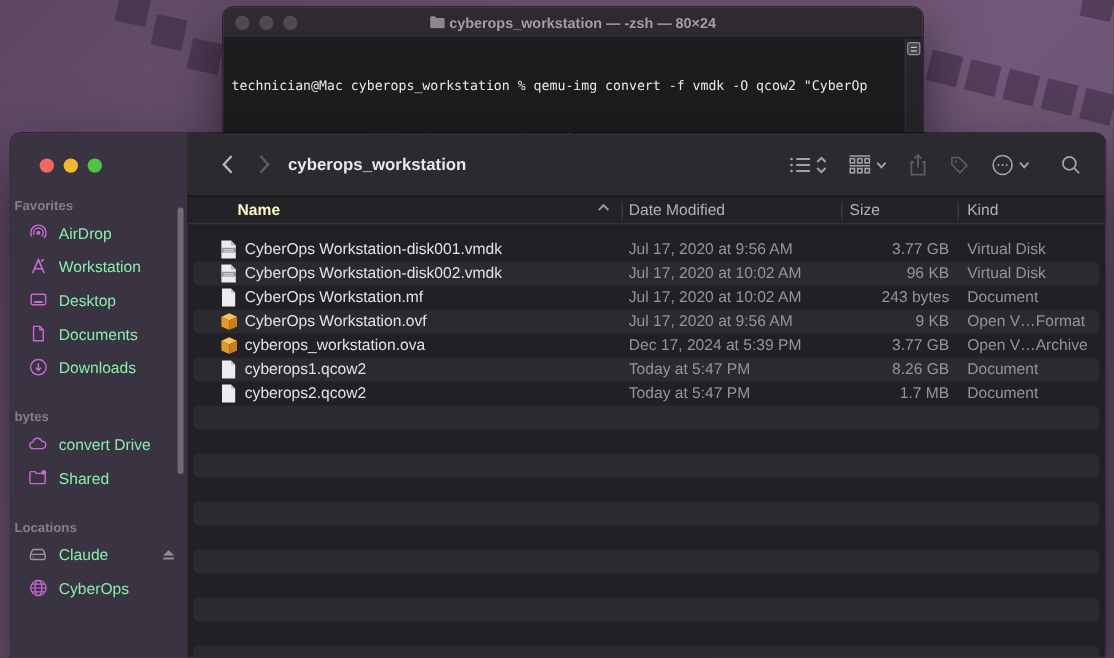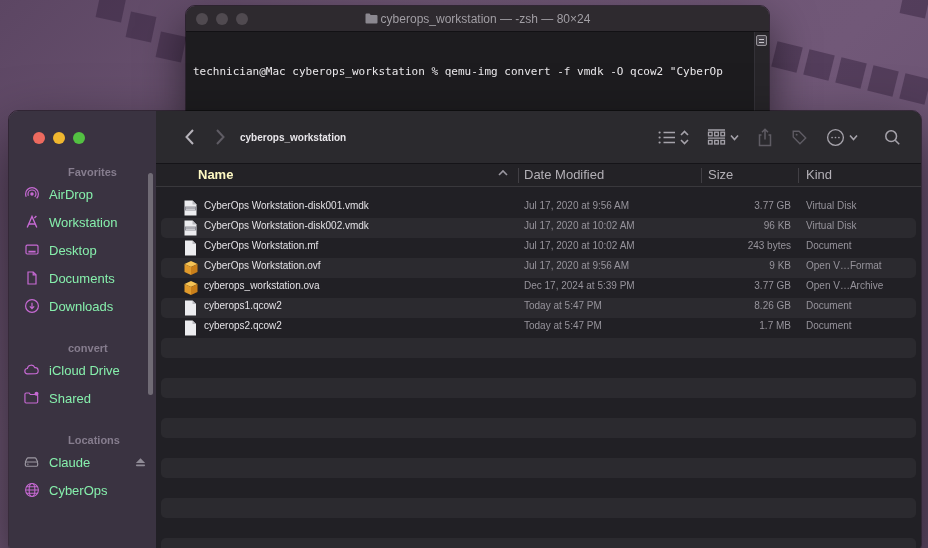--- a/index.html
+++ b/index.html
@@ -17,21 +17,21 @@
 
   
   .terminal { position:absolute; left:185px; top:5px; width:585px; height:112px;
     border-radius:10px 10px 0 0; overflow:hidden; box-shadow:0 18px 45px rgba(0,0,0,.55);
     border:1px solid rgba(0,0,0,.55); z-index:2; }
   .term-titlebar { height:26px; background:#2e2a2f; display:flex; align-items:center;
     position:relative; border-bottom:1px solid #121114; }
   .term-lights { display:flex; gap:8px; margin-left:10px; }
   .tlight { width:12px; height:12px; border-radius:50%; background:#504a50; }
   .term-title { position:absolute; left:0; right:0; text-align:center; font-size:12px;
-    font-weight:400; color:#a19ea4; display:flex; justify-content:center; align-items:center; gap:3px; }
+    font-weight:700; color:#a19ea4; display:flex; justify-content:center; align-items:center; gap:3px; }
   .term-title svg { flex:0 0 auto; }
   .term-body { position:relative; height:86px; background:#1d1c1f;
     font-family:"DejaVu Sans Mono", monospace; font-size:11px; line-height:14.5px;
     color:#ebe9ec; padding:4px 20px 0 7px; white-space:pre; }
   .term-line { min-height:14.5px; }
   .term-scroll { position:absolute; top:0; right:0; bottom:0; width:15px; background:#272529;
     border-left:1px solid #343238; }
   .term-pane-btn { position:absolute; top:3px; right:2px; width:11px; height:11px;
     border:1px solid #97949a; border-radius:2px; background:#46434a; }
   .term-pane-btn::before, .term-pane-btn::after { content:""; position:absolute; left:2px; right:2px;
@@ -42,53 +42,53 @@
   .finder { position:absolute; left:8px; top:110px; width:914px; height:445px;
     border-radius:10px; overflow:hidden; box-shadow:0 25px 60px rgba(0,0,0,.6);
     border:1px solid rgba(0,0,0,.5); z-index:5; display:flex; }
 
   
   .sidebar { width:147px; background:#3a3341; flex:0 0 auto; position:relative; }
   .fin-lights { display:flex; gap:8px; padding:21px 0 0 24px; }
   .fl { width:12px; height:12px; border-radius:50%; }
   .fl-red { background:#ed6a5f; } .fl-yellow { background:#f0b72f; } .fl-green { background:#53c142; }
   .sb-section { margin-top:18px; }
-  .sb-head { font-size:11px; font-weight:700; color:#867d8e; padding:4px 0 2px 15px;margin-left:44px; }
+  .sb-head { font-size:11px; font-weight:700; color:#867d8e; padding:4px 0 2px 3px; }
   .sb-item { display:flex; align-items:center; gap:9px; height:28px; padding-left:14px;
     font-size:13px; color:#86efac; position:relative; }
   .sb-icon { width:17px; height:17px; display:flex; align-items:center; justify-content:center;
     color:#c76ad4; flex:0 0 auto; }
   .sb-icon.gray { color:#9d99a3; }
   .sb-eject { position:absolute; right:9px; color:#8f8b96; display:flex; }
   .sb-scrollbar { position:absolute; right:3px; top:62px; width:5px; height:222px;
     border-radius:3px; background:rgba(255,255,255,.28); }
 
   
   .main { flex:1; display:flex; flex-direction:column; background:#212025; min-width:0; }
   .toolbar { height:53px; background:#2b2a2e; border-bottom:1px solid #151418;
     display:flex; align-items:center; flex:0 0 auto; }
   .nav-btn { color:#b6b3ba; display:flex; align-items:center; }
   .nav-btn.dim { color:#5f5c64; }
-  .tb-title { font-size:10px; font-weight:700; color:#e8e6ea; margin-left:14px; }
+  .tb-title { font-size:14px; font-weight:700; color:#e8e6ea; margin-left:14px; }
   .tb-right { margin-left:auto; display:flex; align-items:center; gap:18px; padding-right:20px; color:#a5a2aa; }
   .tb-group { display:flex; align-items:center; gap:4px; }
   .tb-dim { color:#5f5c64; }
   .icon-flex { display:flex; align-items:center; }
 
   
   .list-header { height:23px; position:relative; flex:0 0 auto; background:#232226;
     border-bottom:1px solid #39383c; font-size:13px; }
   .lh-cell { position:absolute; top:3px; color:#fef9c3; }
   .lh-dim { color:#b3b0b6; }
   .lh-divider { position:absolute; top:4px; height:15px; width:1px; background:#413f44; }
   .sort-caret { position:absolute; left:342px; top:5px; color:#9a97a0; display:flex; }
 
   
   .rows { flex:1; padding-top:11px; overflow:hidden; }
-  .row { height:20px; position:relative; font-size:10px; }
+  .row { height:20px; position:relative; font-size:13px; }
   .row:nth-child(even)::before { content:""; position:absolute; left:5px; right:5px; top:0; bottom:0;
     background:#2b2a2f; border-radius:5px; }
   .cell { position:absolute; top:2px; white-space:nowrap; }
   .c-icon { left:27px; top:2px; width:16px; height:16px; }
   .c-name { left:48px; color:#e3e1e5; }
   .c-date { left:368px; color:#96939b; }
   .c-size { left:540px; width:95px; text-align:right; color:#96939b; }
   .c-kind { left:650px; color:#96939b; }
   svg { display:block; }
 </style>
@@ -187,28 +187,28 @@
           <svg width="16" height="16" viewBox="0 0 20 20" fill="none" stroke="currentColor" stroke-width="1.5">
             <circle cx="10" cy="10" r="8"></circle>
               <path d="M10 6 V13 M7.3 10.5 L10 13.3 L12.7 10.5"></path>
           </svg>
           </span>
         <span>Downloads</span>
       </div>
     </div>
 
     <div class="sb-section">
-      <div class="sb-head">convert</div>
+      <div class="sb-head">bytes</div>
       <div class="sb-item">
         <span class="sb-icon">
           <svg width="17" height="16" viewBox="0 0 22 20" fill="none" stroke="currentColor" stroke-width="1.5">
             <path d="M6 15 a3.5 3.5 0 0 1 -.3 -7 a5 5 0 0 1 9.6 -1 a3.8 3.8 0 0 1 .7 7.9 Z"></path>
           </svg>
           </span>
-        <span>iCloud Drive</span>
+        <span>convert Drive</span>
       </div>
       <div class="sb-item">
         <span class="sb-icon">
           <svg width="17" height="16" viewBox="0 0 22 20" fill="none" stroke="currentColor" stroke-width="1.5">
             <path d="M2.5 5 a1.5 1.5 0 0 1 1.5-1.5 h4 l1.5 2 h8 a1.5 1.5 0 0 1 1.5 1.5 v8 a1.5 1.5 0 0 1 -1.5 1.5 h-13.5 a1.5 1.5 0 0 1 -1.5-1.5 Z"></path>
             <circle cx="17.5" cy="4.5" r="2.6" fill="currentColor" stroke="none"></circle>
           </svg>
           </span>
         <span>Shared</span>
       </div>

